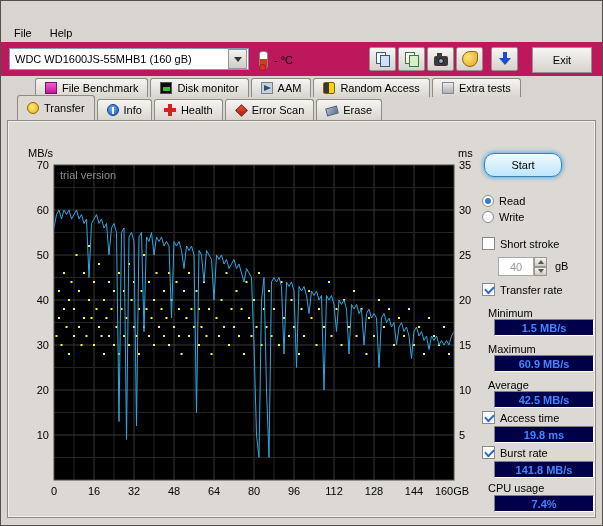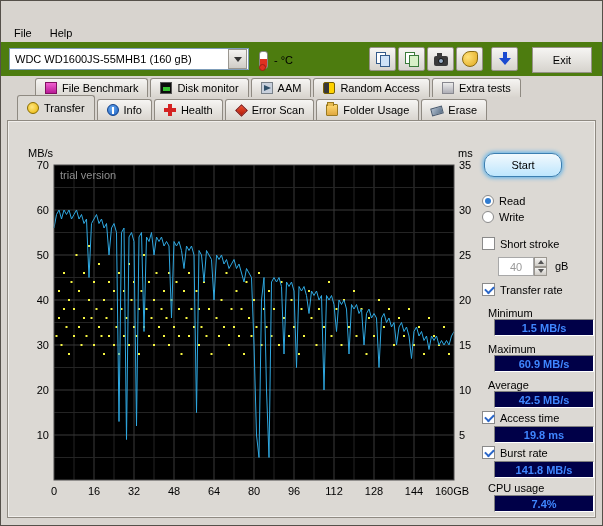--- a/index.html
+++ b/index.html
@@ -25,21 +25,21 @@
   .wbtn.close::before{transform:rotate(45deg);}
   .wbtn.close::after{transform:rotate(-45deg);}
 
   
   .menubar{position:absolute;left:0;top:22px;right:0;height:19px;background:#d8d4cf;
            display:flex;align-items:center;padding-left:4px;}
   .menu-item{padding:4px 9px;}
   .menu-item:first-child{text-decoration:none;}
 
   
-  .toolbar{position:absolute;left:0;top:41px;right:0;height:34px;background:#4d7c0f;}
+  .toolbar{position:absolute;left:0;top:41px;right:0;height:34px;background:#be185d;}
   .combo{position:absolute;left:8px;top:6px;width:240px;height:22px;background:#fff;
          border:1px solid #7f9db9;display:flex;align-items:center;box-sizing:border-box;}
   .combo-text{flex:1;padding:0 5px;white-space:nowrap;overflow:hidden;}
   .combo-arrow{width:17px;height:18px;margin:1px;background:linear-gradient(#f4f3f1,#cfccc6);
                border:1px solid #9a968f;display:flex;align-items:center;justify-content:center;}
   .combo-arrow::after{content:"";border-left:4px solid transparent;border-right:4px solid transparent;border-top:5px solid #333;}
   .thermo-wrap{position:absolute;left:258px;top:7px;display:flex;align-items:center;gap:6px;height:22px;}
   .thermo-icon{width:7px;height:16px;border:1px solid #888;border-radius:3px;
                background:linear-gradient(#fff 45%,#e03020 45%);position:relative;}
   .thermo-icon::after{content:"";position:absolute;left:-1px;bottom:-3px;width:7px;height:7px;border-radius:50%;background:#e03020;border:1px solid #992015;box-sizing:border-box;}
@@ -186,24 +186,20 @@
           <span class="ticon info-icon"></span>
           <span>Info</span>
         </div>
         <div class="tab">
           <span class="ticon health-icon"></span>
           <span>Health</span>
         </div>
         <div class="tab">
           <span class="ticon error-scan-icon"></span>
           <span>Error Scan</span>
-        </div>
-        <div class="tab">
-          <span class="ticon folder-usage-icon"></span>
-          <span>Folder Usage</span>
         </div>
         <div class="tab">
           <span class="ticon erase-icon"></span>
           <span>Erase</span>
         </div>
       </div>
 
     <div class="panel">
       <svg id="chart" width="472" height="358">
           <rect x="42" y="20" width="400" height="315" fill="#000"></rect>

